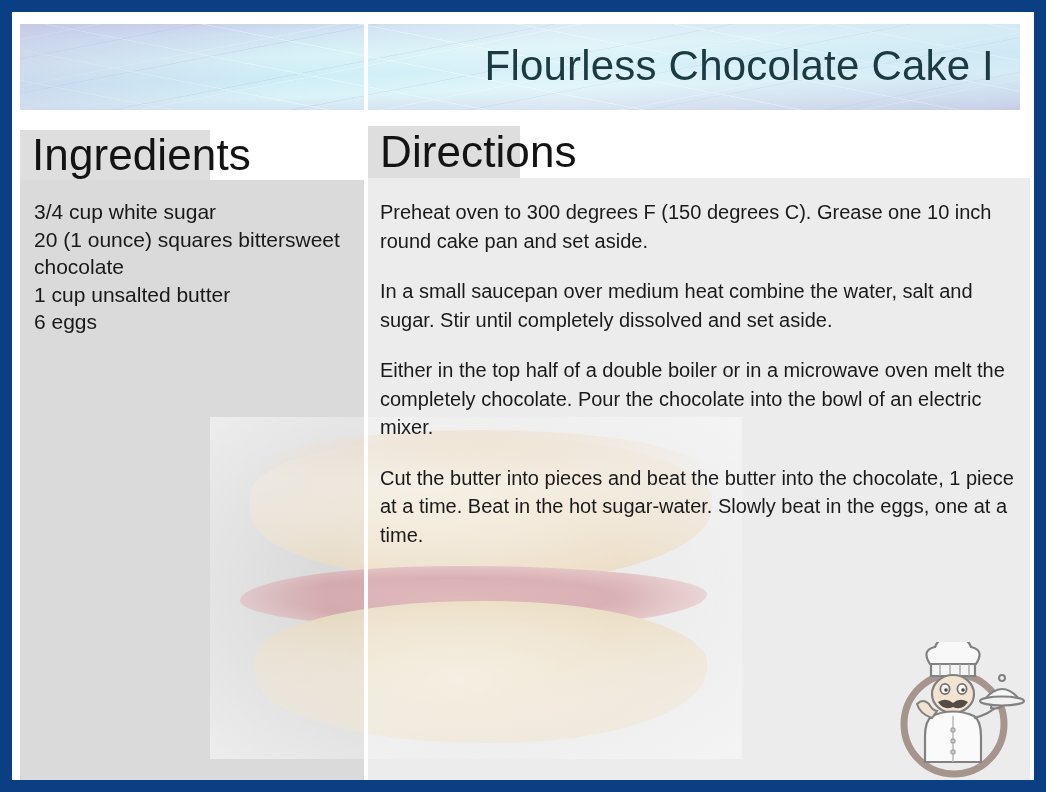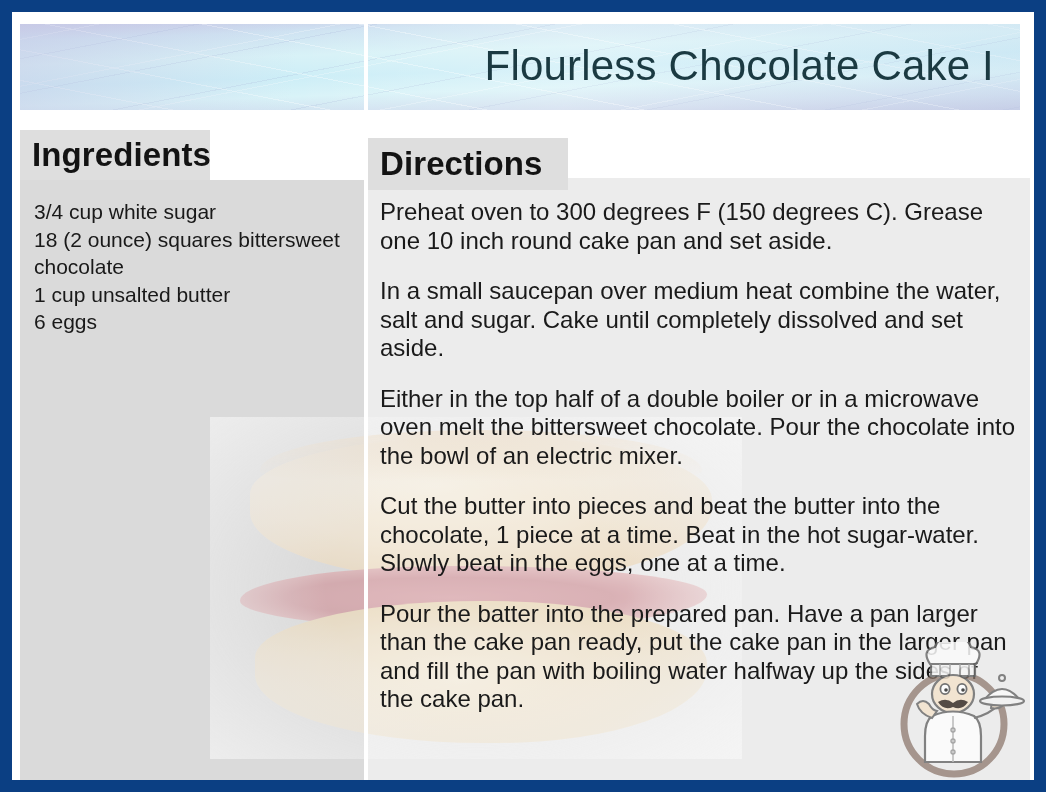--- a/index.html
+++ b/index.html
@@ -87,29 +87,29 @@
 
   
   .sec-head {
     position: absolute;
     background: #dedede;
     display: flex;
     align-items: center;
     padding-left: 12px;
   }
   .sec-head span {
-    font-size: 33px;
-    font-weight: 700;
+    font-size: 44px;
+    font-weight: 400;
     color: #131313;
     letter-spacing: .1px;
     white-space: nowrap;
   }
 
   #head-ing  { left: 8px;   top: 118px; width: 190px; height: 50px; }
-  #head-dir  { left: 356px; top: 126px; width: 200px; height: 52px; }
+  #head-dir  { left: 356px; top: 114px; width: 152px; height: 52px; }
 
   
   .panel {
     position: absolute;
     overflow: hidden;
   }
 
   #panel-ing {
     left: 8px;
     top: 168px;
@@ -194,21 +194,21 @@
     color: #191919;
   }
   #ingredients .ing-line { white-space: normal; }
 
   #directions {
     position: absolute;
     left: 356px;
     top: 186px;
     width: 662px;
     padding: 0 14px 0 12px;
-    font-size: 24px;
+    font-size: 20px;
     line-height: 28.5px;
     color: #1a1a1a;
   }
   #directions p { margin-bottom: 22px; }
   #directions p:last-child { margin-bottom: 0; }
 
   
   #chef {
     position: absolute;
     right: 4px;
@@ -246,31 +246,30 @@
 
     <div class="sec-head" id="head-ing">
       <span>Ingredients</span>
     </div>
     <div class="sec-head" id="head-dir">
       <span>Directions</span>
     </div>
 
     <div id="ingredients">
         <div class="ing-line">3/4 cup white sugar</div>
-        <div class="ing-line">18 (2 ounce) squares bittersweet chocolate</div>
+        <div class="ing-line">20 (1 ounce) squares bittersweet chocolate</div>
         <div class="ing-line">1 cup unsalted butter</div>
         <div class="ing-line">6 eggs</div>
       </div>
 
     <div id="directions">
         <p>Preheat oven to 300 degrees F (150 degrees C). Grease one 10 inch round cake pan and set aside.</p>
-        <p>In a small saucepan over medium heat combine the water, salt and sugar. Cake until completely dissolved and set aside.</p>
-        <p>Either in the top half of a double boiler or in a microwave oven melt the bittersweet chocolate. Pour the chocolate into the bowl of an electric mixer.</p>
+        <p>In a small saucepan over medium heat combine the water, salt and sugar. Stir until completely dissolved and set aside.</p>
+        <p>Either in the top half of a double boiler or in a microwave oven melt the completely chocolate. Pour the chocolate into the bowl of an electric mixer.</p>
         <p>Cut the butter into pieces and beat the butter into the chocolate, 1 piece at a time. Beat in the hot sugar-water. Slowly beat in the eggs, one at a time.</p>
-        <p>Pour the batter into the prepared pan. Have a pan larger than the cake pan ready, put the cake pan in the larger pan and fill the pan with boiling water halfway up the sides of the cake pan.</p>
       </div>
 
     <svg id="chef" viewBox="0 0 142 136">
       <circle cx="66" cy="82" r="50" fill="none" stroke="#8a7468" stroke-width="7" opacity=".85"></circle>
 
       <path d="M42 22 q-9 -14 5 -17 q4 -11 18 -10 q14 -1 18 10 q14 3 5 17 z" fill="#fbfbfb" stroke="#6f6f6f" stroke-width="2.2"></path>
       <path d="M43 22 h44 v12 h-44 z" fill="#f6f6f6" stroke="#6f6f6f" stroke-width="2.2"></path>
       <path d="M52 22 v12 M62 22 v12 M72 22 v12 M81 22 v12" stroke="#9a9a9a" stroke-width="1.4"></path>
 
       <ellipse cx="65" cy="52" rx="21" ry="19" fill="#f4e3cd" stroke="#6f6f6f" stroke-width="2.2"></ellipse>

